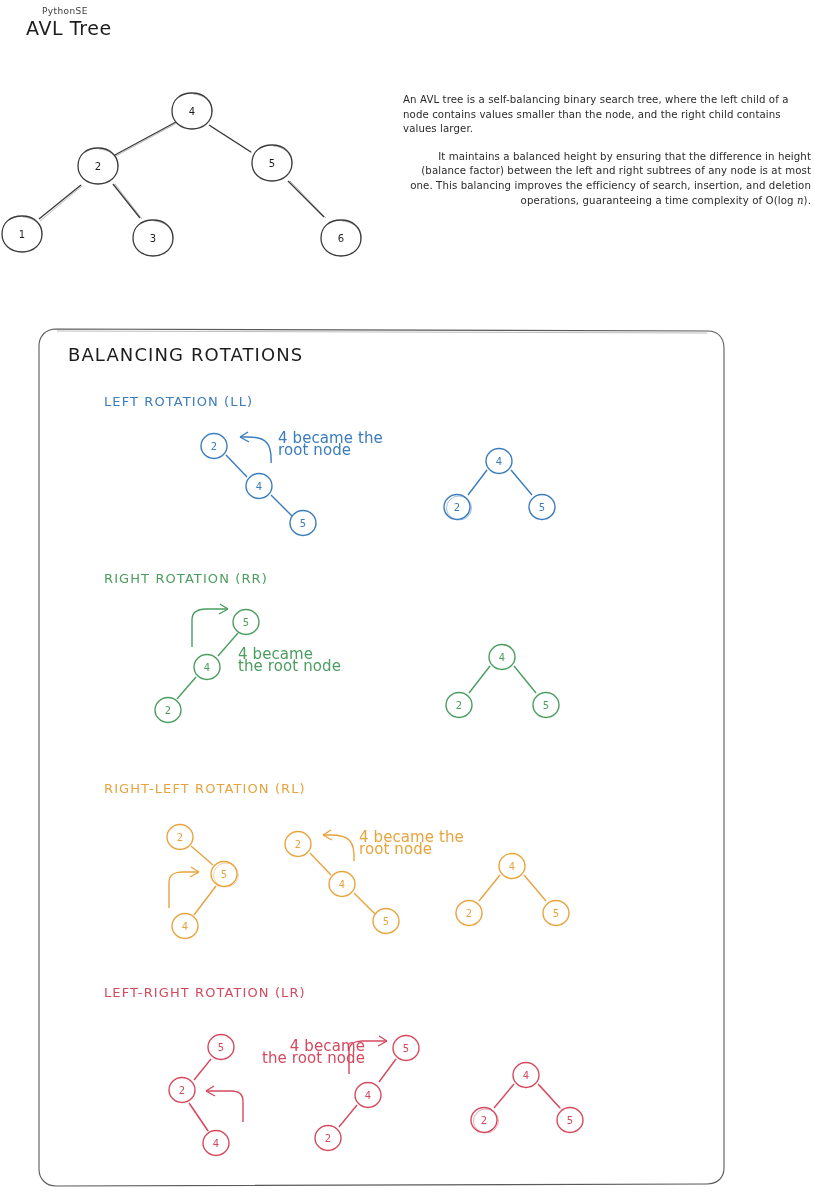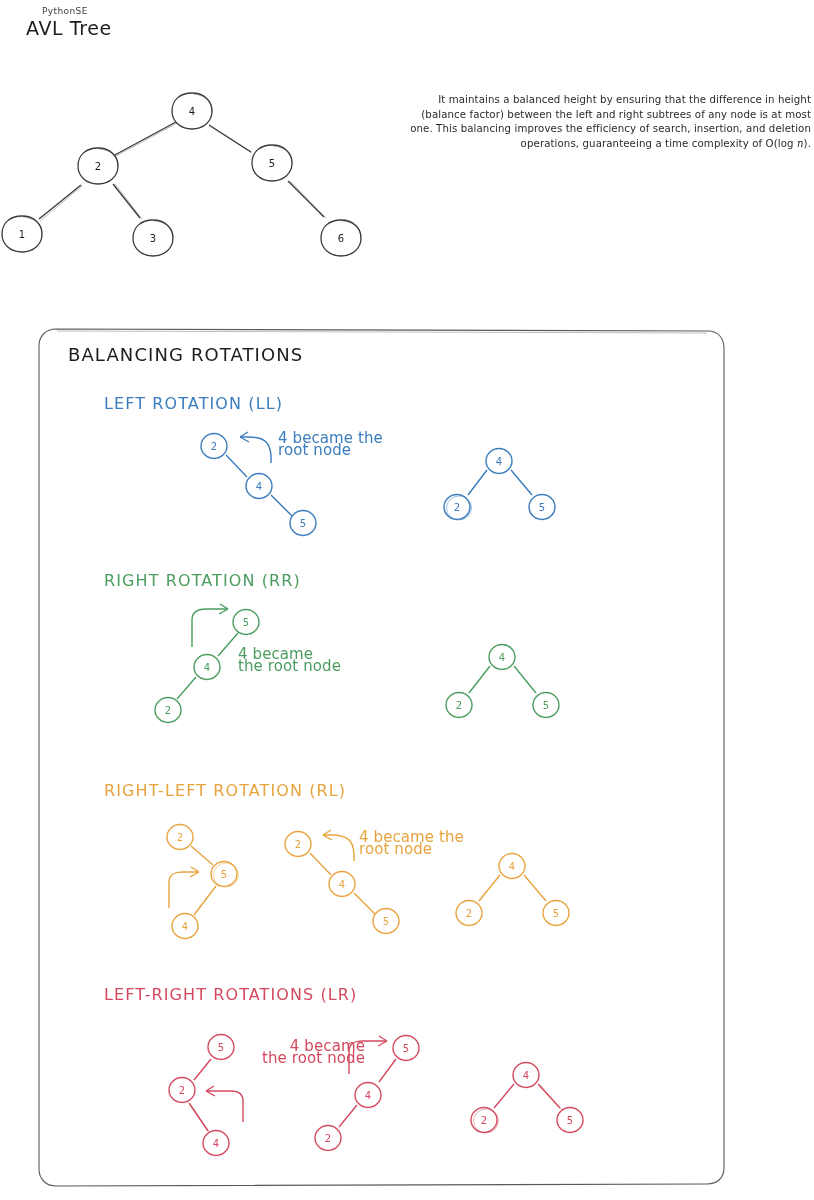--- a/index.html
+++ b/index.html
@@ -71,49 +71,50 @@
     left: 68px;
     top: 344px;
     font-family: "DejaVu Sans", sans-serif;
     font-size: 18px;
     letter-spacing: 1.1px;
     color: #1d1d1d;
   }
   .sec-label {
     position: absolute;
     font-family: "DejaVu Sans", sans-serif;
-    font-size: 16px;
+    font-size: 13px;
     letter-spacing: 1.1px;
   }
   .annot {
     position: absolute;
     font-family: "DejaVu Sans", sans-serif;
     font-size: 15px;
     line-height: 12.4px;
     letter-spacing: 0.1px;
   }
 </style>
 </head>
 <body>
 
 <div id="root">
 
   <div class="brand">PythonSE</div>
   <div class="page-title">AVL Tree</div>
 
   <div class="intro">
+    <p>An AVL tree is a self-balancing binary search tree, where the left child of a node contains values smaller than the node, and the right child contains values larger.</p>
     <p><span>It maintains a balanced height by ensuring that the difference in height (balance factor) between the left and right subtrees of any node is at most one. This balancing improves the efficiency of search, insertion, and deletion operations, guaranteeing a time complexity of O(log </span><span class="mono-n">n</span><span>).</span></p>
   </div>
 
   <div class="panel-title">BALANCING ROTATIONS</div>
 
   <div class="sec-label" style="left:104px; top:394px; color:#3a7cbd;">LEFT ROTATION (LL)</div>
   <div class="sec-label" style="left:104px; top:571px; color:#4a9d5f;">RIGHT ROTATION (RR)</div>
   <div class="sec-label" style="left:104px; top:781px; color:#e8a33d;">RIGHT-LEFT ROTATION (RL)</div>
-  <div class="sec-label" style="left:104px; top:985px; color:#d4495e;">LEFT-RIGHT ROTATIONS (LR)</div>
+  <div class="sec-label" style="left:104px; top:985px; color:#d4495e;">LEFT-RIGHT ROTATION (LR)</div>
 
   <div class="annot" style="left:278px; top:432px; color:#3a7cbd;">
     <div>4 became the</div>
     <div>root node</div>
   </div>
   <div class="annot" style="left:238px; top:648px; color:#4a9d5f;">
     <div>4 became</div>
     <div>the root node</div>
   </div>
   <div class="annot" style="left:359px; top:831px; color:#e8a33d;">

